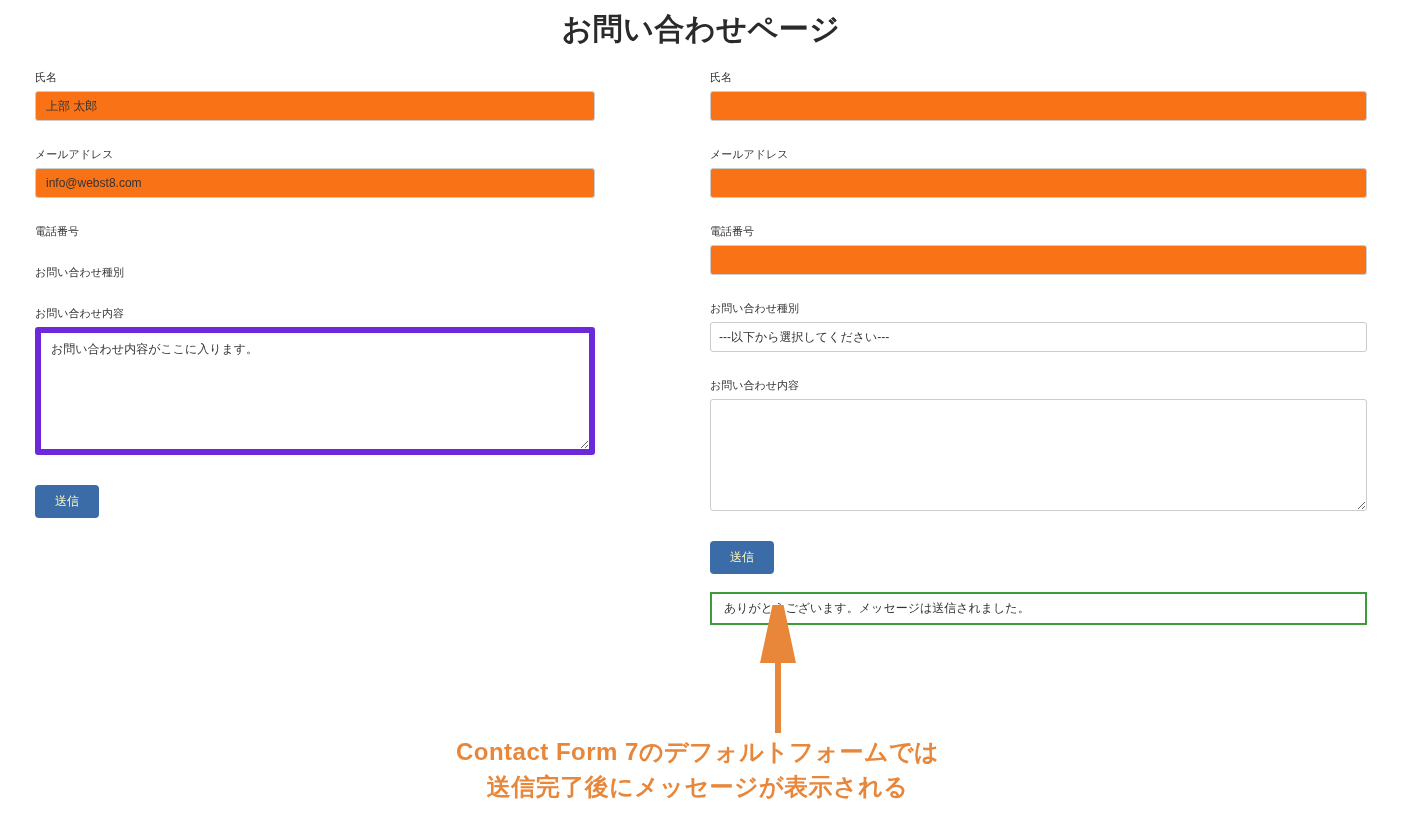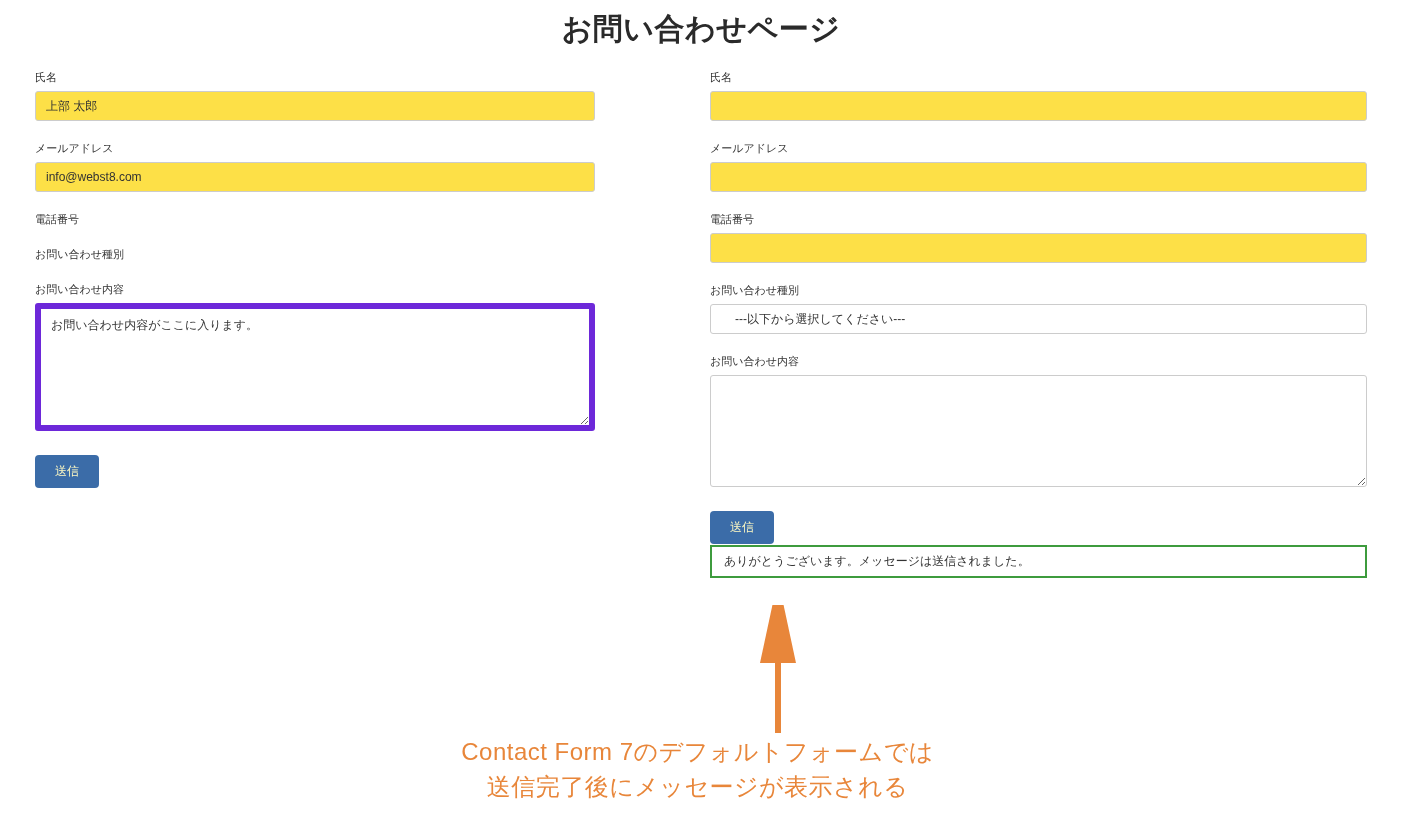--- a/index.html
+++ b/index.html
@@ -30,37 +30,37 @@
     }
     .col {
       flex: 1;
       max-width: 560px;
     }
     .col-right {
       flex: 1;
       max-width: 700px;
     }
     .field {
-      margin-bottom: 20px;
+      margin-bottom: 26px;
     }
     .field-label {
       font-size: 11px;
       color: #333;
       margin-bottom: 6px;
       display: block;
     }
     .field-input {
       width: 100%;
       height: 30px;
       border: 1px solid #ccc;
       border-radius: 3px;
       padding: 4px 10px;
       font-size: 12px;
       color: #333;
-      background: #fde047;
+      background: #f97316;
     }
     .field-textarea {
       width: 100%;
       height: 128px;
       border: 6px solid #6d28d9;
       border-radius: 3px;
       padding: 8px 10px;
       font-size: 12px;
       color: #333;
       resize: vertical;
@@ -80,51 +80,51 @@
     .btn-submit {
       background: #3b6ca8;
       color: #fef9c3;
       border: none;
       border-radius: 4px;
       padding: 8px 20px;
       font-size: 12px;
       cursor: pointer;
     }
     .success-box {
-      margin-top: 1px;
+      margin-top: 18px;
       border: 2px solid #3d9b3d;
       padding: 6px 12px;
       font-size: 12px;
       color: #333;
       background: #fff;
     }
     .annotation-arrow {
       position: absolute;
       left: 718px;
       top: 605px;
       pointer-events: none;
     }
     .annotation-text {
       position: absolute;
       left: 0;
       right: 7px;
       top: 735px;
       text-align: center;
       color: #e8863a;
       font-size: 24px;
-      font-weight: 400;
+      font-weight: 700;
       line-height: 1.45;
       letter-spacing: 0.5px;
     }
     .select-like {
       width: 100%;
       height: 30px;
       border: 1px solid #ccc;
       border-radius: 3px;
-      padding: 4px 24px;
+      padding: 4px 8px;
       font-size: 12px;
       color: #333;
       background: #fff;
       display: flex;
       align-items: center;
     }
   </style>
 </head>
 <body>
 

